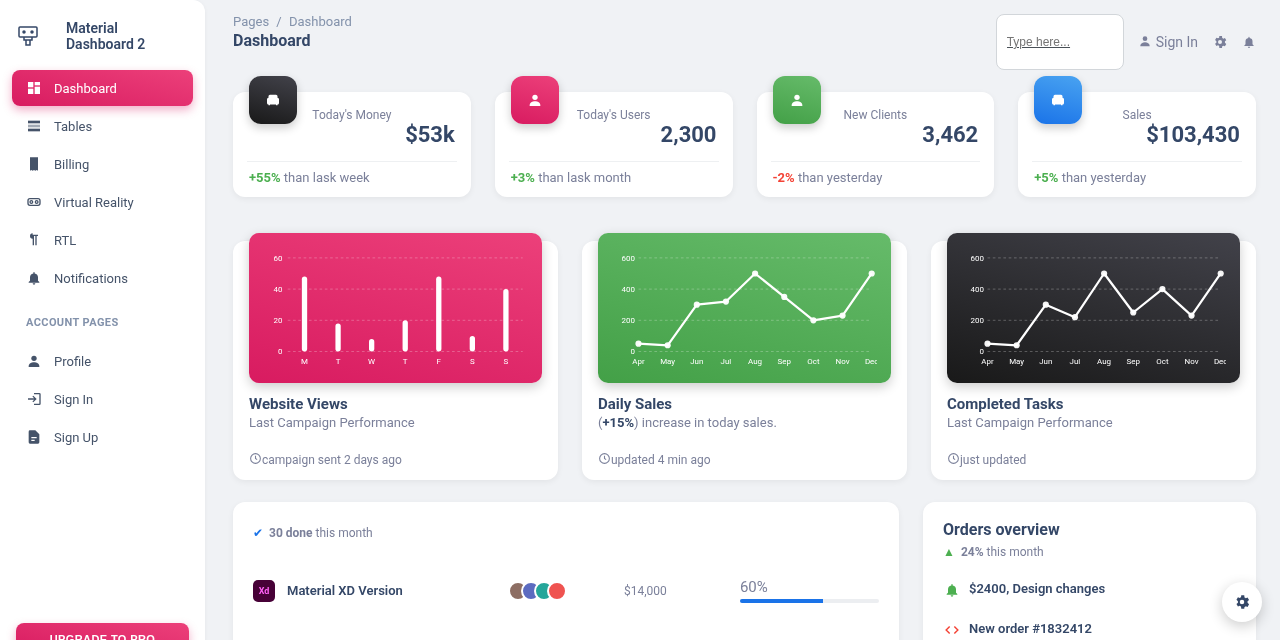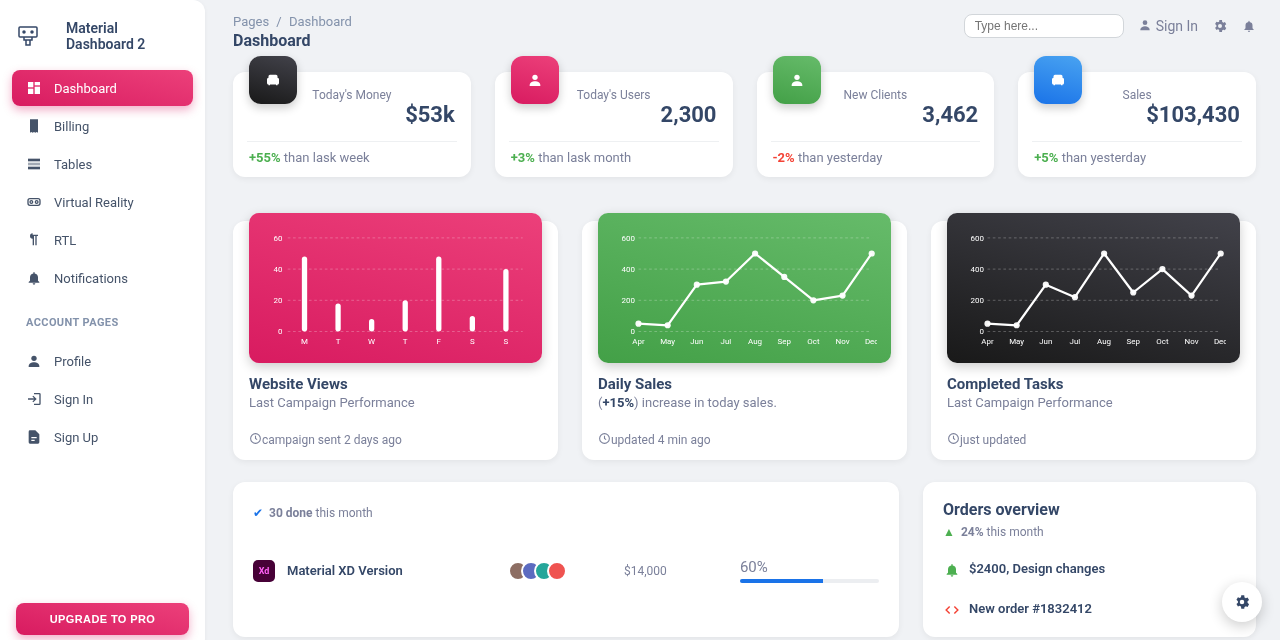--- a/index.html
+++ b/index.html
@@ -15,21 +15,21 @@
 .nav .ico{width:16px;height:16px;display:inline-flex;align-items:center;justify-content:center;font-size:14px;}
 .nav-section{font-size:11px;font-weight:700;color:#8392ab;margin:20px 0 8px 14px;letter-spacing:0.4px;}
 .upgrade{position:absolute;bottom:16px;left:16px;right:16px;}
 .upgrade button{width:100%;background:linear-gradient(195deg,#ec407a,#d81b60);color:#fff;border:none;border-radius:8px;padding:10px;font-weight:700;font-size:11px;letter-spacing:0.4px;cursor:pointer;box-shadow:0 4px 10px rgba(216,27,96,.35);}
 .main{flex:1;padding:14px 24px 14px 28px;overflow:hidden;}
 .topbar{display:flex;justify-content:space-between;align-items:flex-start;}
 .breadcrumbs{font-size:13px;color:#8392ab;}
 .breadcrumbs .sep{margin:0 4px;}
 .page-title{font-weight:700;font-size:16px;color:#344767;margin-top:2px;}
 .topright{display:flex;align-items:center;gap:14px;}
-.search{border:1px solid #d2d6da;background:#fff;border-radius:8px;padding:4px 10px;width:160px;font-size:12px;color:#495057;}
+.search{border:1px solid #d2d6da;background:#fff;border-radius:8px;padding:20px 10px;width:128px;font-size:12px;color:#495057;text-decoration:underline;}
 .topicon{color:#7b809a;cursor:pointer;font-size:14px;display:inline-flex;align-items:center;gap:4px;}
 .cards-row{display:grid;grid-template-columns:repeat(4,1fr);gap:24px;margin-top:22px;}
 .stat{background:#fff;border-radius:12px;box-shadow:0 2px 6px rgba(0,0,0,0.06);padding:16px 16px 12px 16px;position:relative;}
 .stat-icon{position:absolute;top:-16px;left:16px;width:48px;height:48px;border-radius:12px;display:flex;align-items:center;justify-content:center;color:#fff;font-size:18px;box-shadow:0 4px 10px rgba(0,0,0,.2);}
 .ic-dark{background:linear-gradient(195deg,#42424a,#191919);}
 .ic-pink{background:linear-gradient(195deg,#ec407a,#d81b60);}
 .ic-green{background:linear-gradient(195deg,#66bb6a,#43a047);}
 .ic-blue{background:linear-gradient(195deg,#49a3f1,#1a73e8);}
 .stat-top{text-align:right;}
 .stat-label{font-size:12px;color:#7b809a;text-align:center;}
@@ -102,34 +102,34 @@
               <rect x="13" y="3" width="8" height="5"></rect>
               <rect x="13" y="10" width="8" height="11"></rect>
               <rect x="3" y="13" width="8" height="8"></rect>
             </svg>
           </span>
           <span>Dashboard</span>
         </a>
         <a href="#">
           <span class="ico">
             <svg width="16" height="16" viewBox="0 0 24 24" fill="currentColor">
-              <path d="M6 2h12v20l-2-1-2 1-2-1-2 1-2-1-2 1zM8 6h8v2H8zm0 4h8v2H8zm0 4h5v2H8z"></path>
-            </svg>
-          </span>
-          <span>Billing</span>
-        </a>
-        <a href="#">
-          <span class="ico">
-            <svg width="16" height="16" viewBox="0 0 24 24" fill="currentColor">
               <rect x="3" y="4" width="18" height="4"></rect>
               <rect x="3" y="10" width="18" height="4" opacity=".5"></rect>
               <rect x="3" y="16" width="18" height="4"></rect>
             </svg>
           </span>
           <span>Tables</span>
+        </a>
+        <a href="#">
+          <span class="ico">
+            <svg width="16" height="16" viewBox="0 0 24 24" fill="currentColor">
+              <path d="M6 2h12v20l-2-1-2 1-2-1-2 1-2-1-2 1zM8 6h8v2H8zm0 4h8v2H8zm0 4h5v2H8z"></path>
+            </svg>
+          </span>
+          <span>Billing</span>
         </a>
         <a href="#">
           <span class="ico">
             <svg width="16" height="16" viewBox="0 0 24 24" fill="none" stroke="currentColor" stroke-width="2">
               <rect x="3" y="7" width="18" height="10" rx="3"></rect>
               <circle cx="8" cy="12" r="2"></circle>
               <circle cx="16" cy="12" r="2"></circle>
             </svg>
           </span>
           <span>Virtual Reality</span>

